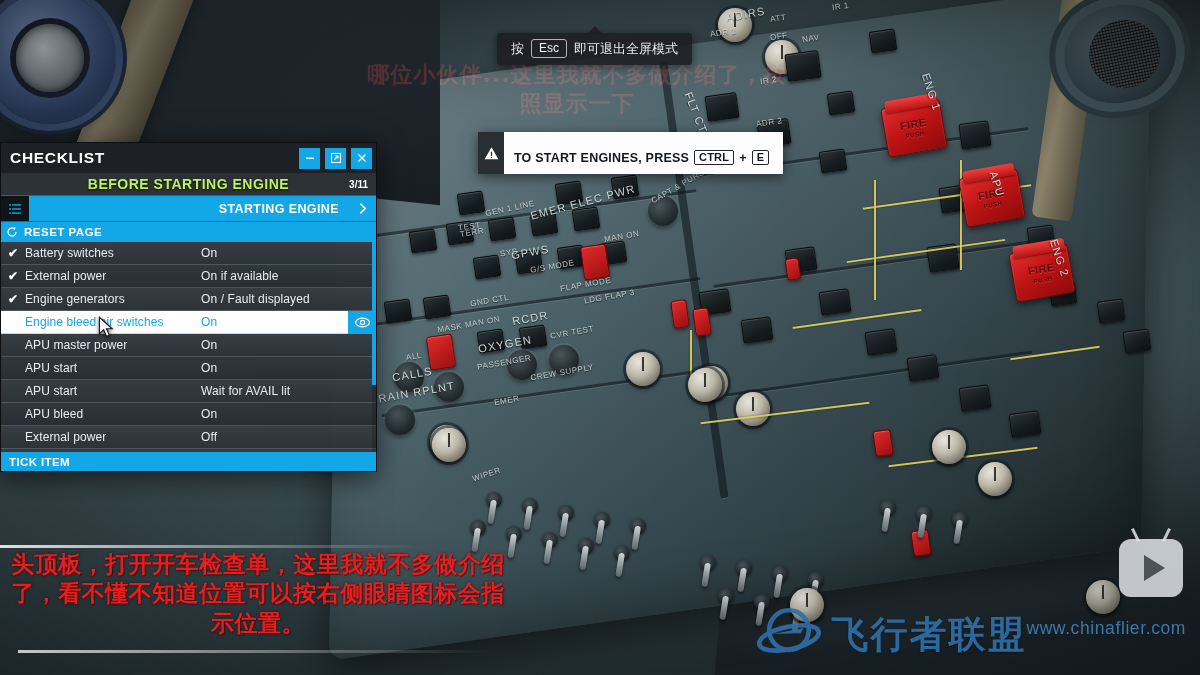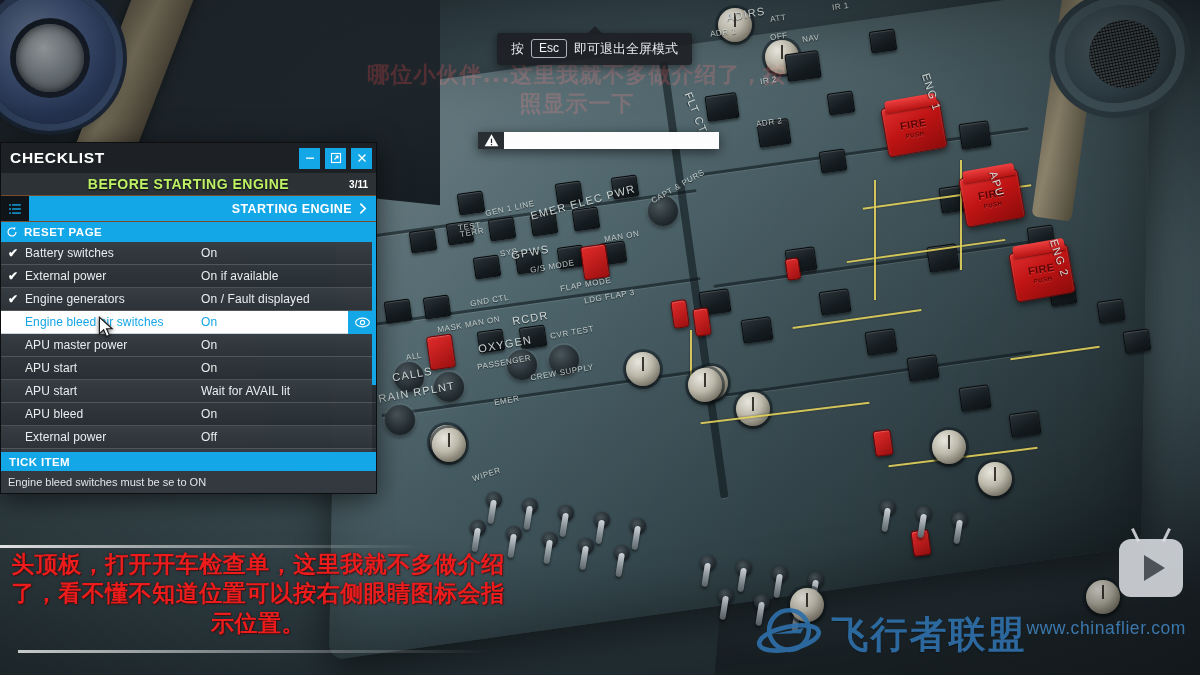--- a/index.html
+++ b/index.html
@@ -172,21 +172,21 @@
     text-shadow:0 1px 2px rgba(0,0,0,.8); }
   .cl-count { position:absolute; right:8px; top:6px; color:#fff; font-size:10px;
     font-weight:bold; }
 
   .cl-nav { display:flex; height:27px; background:#14a7e8; border-top:1px solid #7a4b2a;
     border-bottom:1px solid #7a4b2a; }
   .cl-nav-icon { width:28px; display:flex; align-items:center; justify-content:center;
     background:#0e1418; cursor:pointer; }
   .cl-nav-icon svg { width:14px; height:14px; }
   .cl-nav-main { flex:1; display:flex; align-items:center; justify-content:flex-end;
-    padding-right:7px; gap:4px; cursor:pointer; }
+    padding-right:7px; gap:17px; cursor:pointer; }
   .cl-nav-main span { color:#fff; font-size:12.5px; font-weight:bold; letter-spacing:.4px; }
 
   .cl-reset { height:20px; background:#14a7e8; display:flex; align-items:center;
     padding-left:5px; gap:6px; cursor:pointer; }
   .cl-reset svg { width:12px; height:12px; }
   .cl-reset span { color:#fff; font-size:11.5px; font-weight:bold; letter-spacing:.5px; }
 
   .cl-list { position:relative; max-height:210px; overflow:hidden; }
   .row { display:flex; align-items:center; height:23px; position:relative;
     border-bottom:1px solid rgba(150,160,168,.25);
@@ -451,20 +451,26 @@
 
   <div class="tip">
     <div class="tip-warn">
       <svg viewBox="0 0 24 24" aria-hidden="true">
         <path d="M12 2 L23 21 H1 Z" fill="#ffffff"></path>
         <rect x="11" y="9" width="2" height="7" fill="#232a2f"></rect>
         <rect x="11" y="17.5" width="2" height="2" fill="#232a2f"></rect>
       </svg>
     </div>
     <div class="tip-body">
+      <div class="tip-l2">
+        <span>TO START ENGINES, PRESS</span>
+        <span class="kbd">CTRL</span>
+        <span>+</span>
+        <span class="kbd">E</span>
+      </div>
     </div>
   </div>
 
   <div class="cl">
 
     <div class="cl-title">
       <h1>CHECKLIST</h1>
       <div class="cl-btns">
         <div class="cl-btn">
           <svg viewBox="0 0 24 24">
@@ -577,23 +583,20 @@
           </div>
         </div>
       <div class="cl-scroll">
           <i></i>
         </div>
     </div>
 
     <div class="cl-tick">
       <span>TICK ITEM</span>
     </div>
-    <div class="cl-hint">
-      <span>Engine bleed switches must be se to ON</span>
-    </div>
   </div>
 
   <div class="cursor">
     <svg viewBox="0 0 24 32">
       <path d="M2 1 L2 24 L8 18.5 L12 28 L16 26 L12 17 L20 17 Z" fill="#fff" stroke="#1a1a1a" stroke-width="1.6"></path>
     </svg>
   </div>
 
   <div class="wm-line1"></div>
   <div class="ann-main">头顶板，打开开车检查单，这里我就不多做介绍了，看不懂不知道位置可以按右侧眼睛图标会指示位置。</div>

